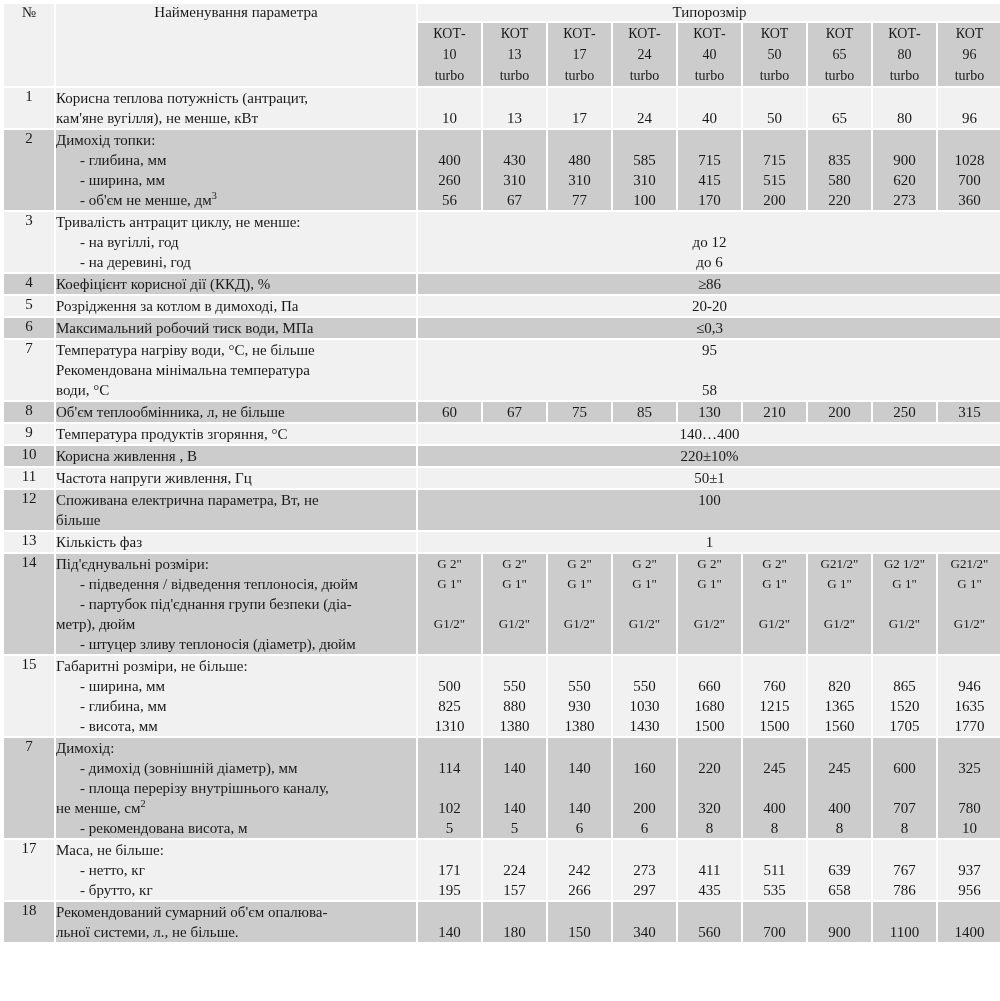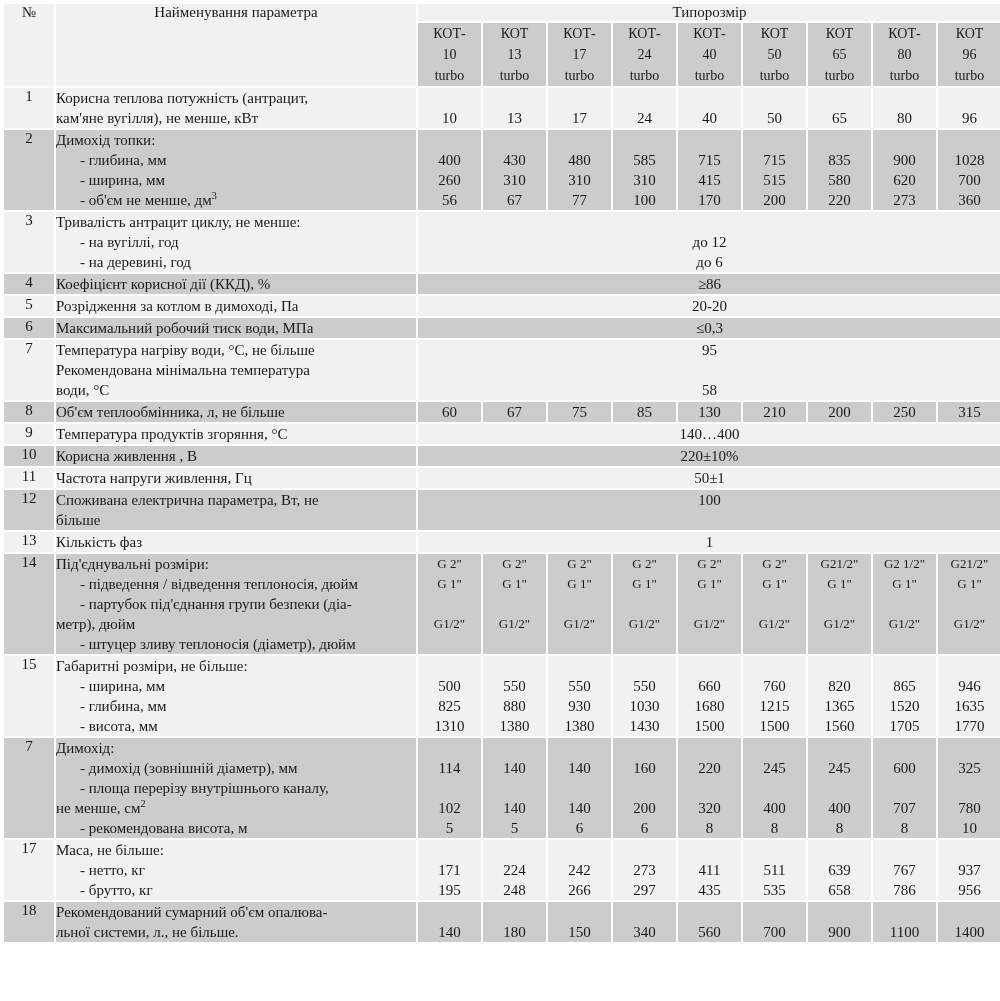--- a/index.html
+++ b/index.html
@@ -572,21 +572,21 @@
           <span class="indent">- брутто, кг</span>
         </td>
         <td class="cell-val sh-light">
           <span class="blank"></span>
           <span style="display:block">171</span>
           <span style="display:block">195</span>
         </td>
         <td class="cell-val sh-light">
           <span class="blank"></span>
           <span style="display:block">224</span>
-          <span style="display:block">248</span>
+          <span style="display:block">157</span>
         </td>
         <td class="cell-val sh-light">
           <span class="blank"></span>
           <span style="display:block">242</span>
           <span style="display:block">266</span>
         </td>
         <td class="cell-val sh-light">
           <span class="blank"></span>
           <span style="display:block">273</span>
           <span style="display:block">297</span>

